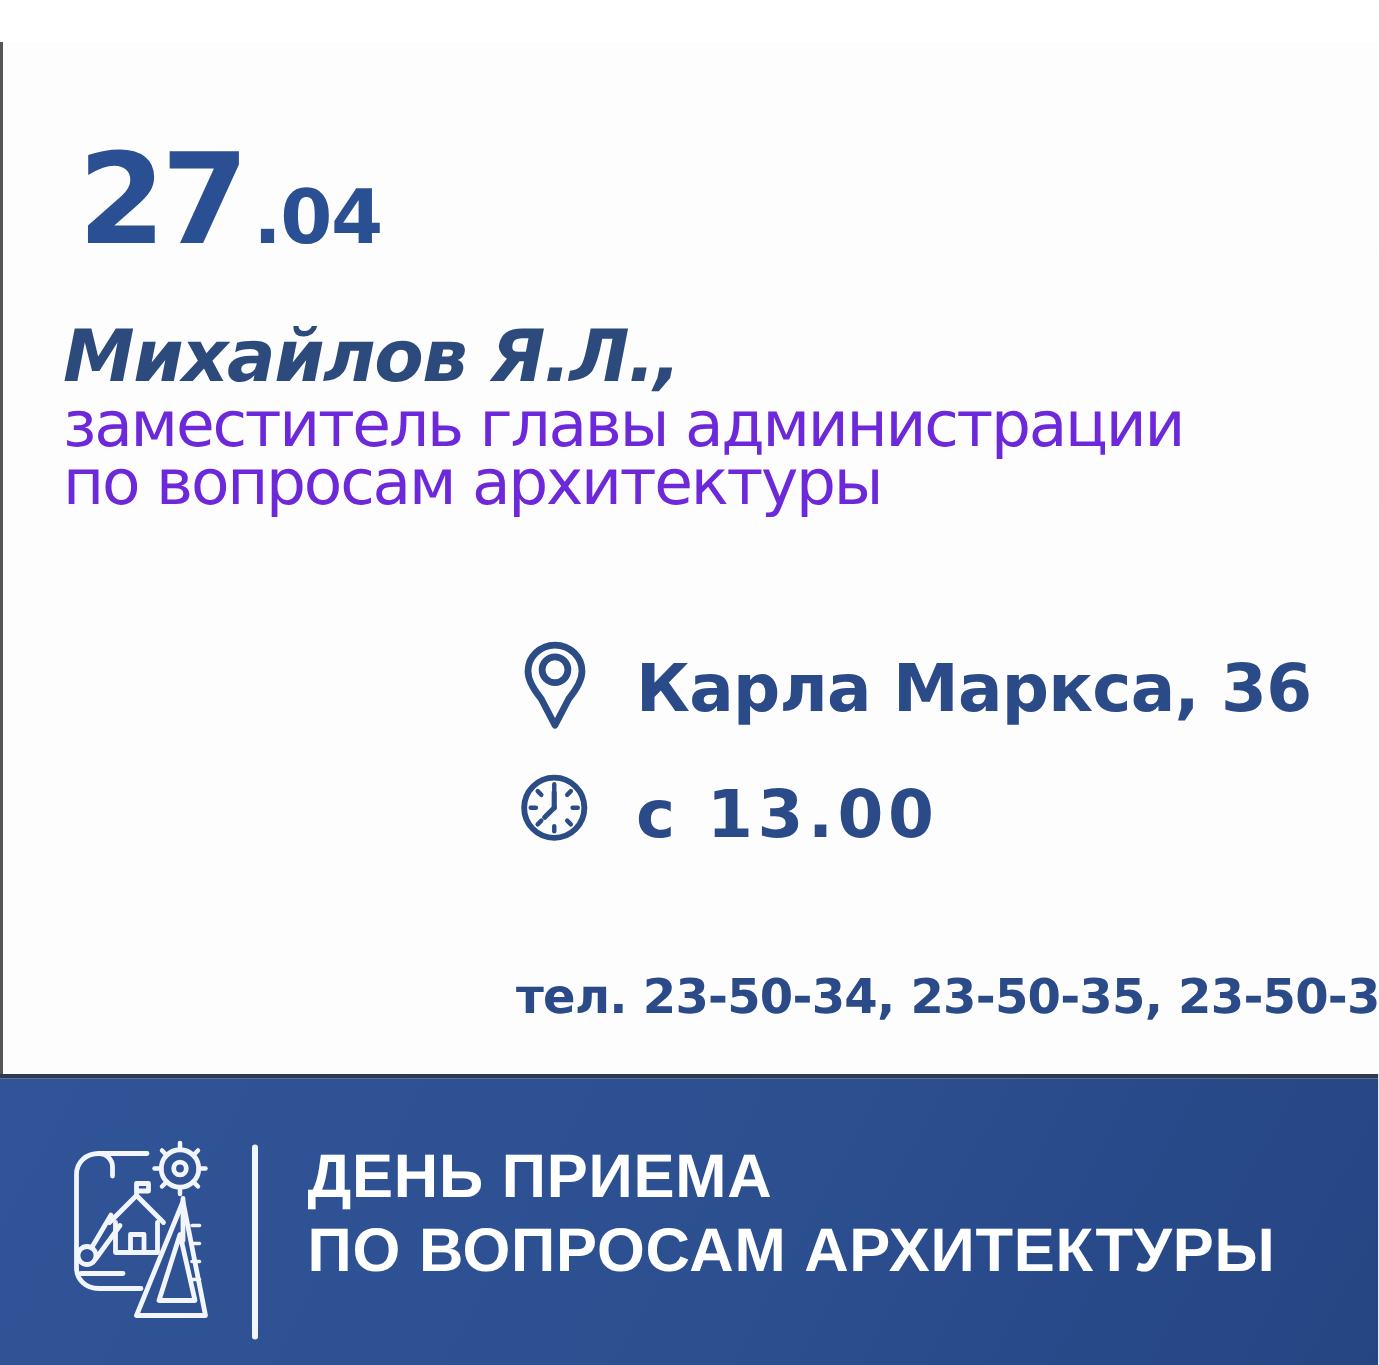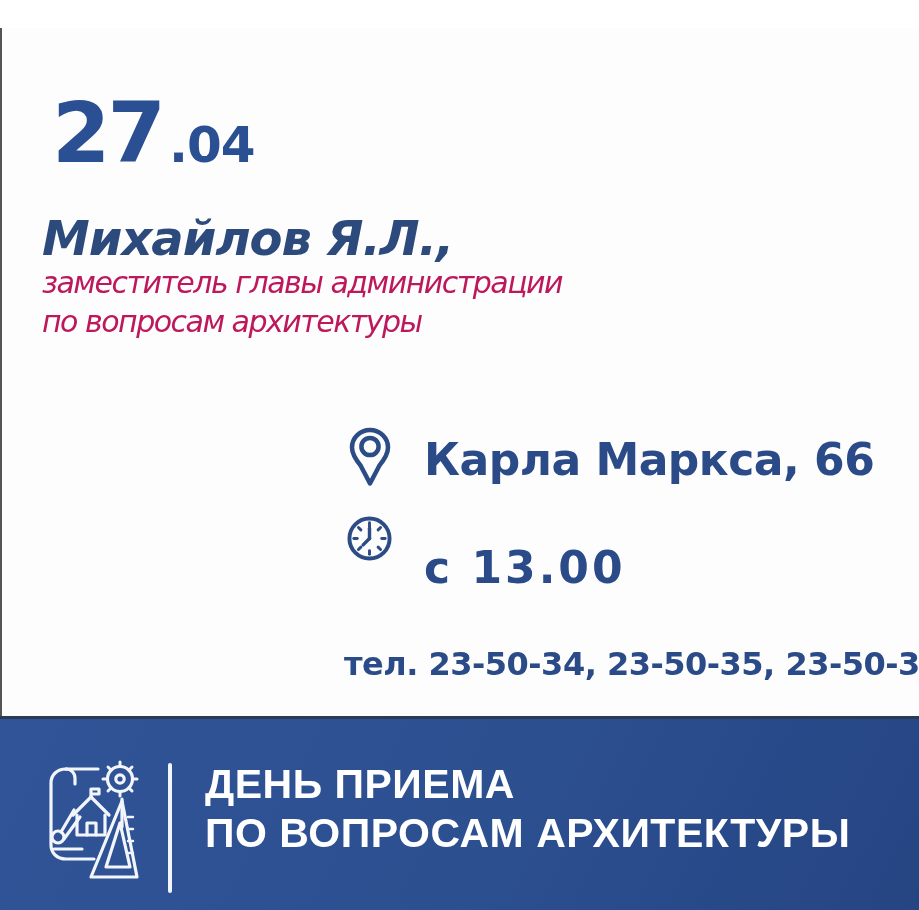--- a/index.html
+++ b/index.html
@@ -17,31 +17,31 @@
   .date{position:absolute;left:52px;top:56px;color:#2b4f93;white-space:nowrap;}
   .date .day{font-size:84px;font-weight:bold;letter-spacing:-3px;}
   .date .month{font-size:50px;font-weight:bold;letter-spacing:-1px;margin-left:6px;}
   
   .name{
     position:absolute;left:42px;top:182px;
     font-size:48px;font-weight:bold;color:#2d4a7d;letter-spacing:-1px;white-space:nowrap;font-style:italic;
   }
   .position{
     position:absolute;left:42px;top:236px;
-    font-size:30px;line-height:38.5px;color:#be185d;letter-spacing:-1.5px;white-space:nowrap;font-style:italic;
+    font-size:42px;line-height:38.5px;color:#6d28d9;letter-spacing:-1.5px;white-space:nowrap;
   }
   
   .pin-icon{position:absolute;left:348px;top:398px;width:44px;height:62px;}
   .loc-text{
     position:absolute;left:424px;top:406px;
     font-size:44px;font-weight:bold;color:#2a4a88;letter-spacing:-0.5px;white-space:nowrap;
   }
   .clock-icon{position:absolute;left:346px;top:487px;width:47px;height:47px;}
   .time-text{
-    position:absolute;left:424px;top:514px;
+    position:absolute;left:424px;top:490px;
     font-size:44px;font-weight:bold;color:#2a4a88;letter-spacing:3px;white-space:nowrap;
   }
   .phone{
     position:absolute;left:344px;top:617px;
     font-size:32px;font-weight:bold;color:#2a4a88;letter-spacing:-0.5px;white-space:nowrap;
   }
   
   .banner{
     position:absolute;left:0;top:688px;width:919px;height:222px;box-sizing:border-box;
     background:linear-gradient(118deg,#305497 0%,#2c4f90 55%,#254482 100%);
@@ -73,21 +73,21 @@
   <div class="name">Михайлов Я.Л.,</div>
   <div class="position">
     <div>заместитель главы администрации</div>
     <div>по вопросам архитектуры</div>
   </div>
 
   <svg class="pin-icon" viewBox="0 0 44 62" fill="none" stroke="#2b4c85" stroke-width="4.5" stroke-linecap="round" stroke-linejoin="round">
     <path d="M22,4 C12,4 4,12 4,21.5 C4,28.2 8.2,34.2 12.7,39.7 L22,57.5 L31.3,39.7 C35.8,34.2 40,28.2 40,21.5 C40,12 32,4 22,4 Z"></path>
     <circle cx="22" cy="20.5" r="8.6"></circle>
   </svg>
-  <div class="loc-text">Карла Маркса, 66</div>
+  <div class="loc-text">Карла Маркса, 36</div>
 
   <svg class="clock-icon" viewBox="0 0 48 48" fill="none" stroke="#2b4c85" stroke-linecap="round">
     <circle cx="24" cy="24" r="20.5" stroke-width="4"></circle>
     <g stroke-width="3">
       <line x1="24" y1="8" x2="24" y2="11.5"></line>
       <line x1="24" y1="36.5" x2="24" y2="40"></line>
       <line x1="8" y1="24" x2="11.5" y2="24"></line>
       <line x1="36.5" y1="24" x2="40" y2="24"></line>
       <line x1="12.7" y1="12.7" x2="15.2" y2="15.2"></line>
       <line x1="32.8" y1="32.8" x2="35.3" y2="35.3"></line>

